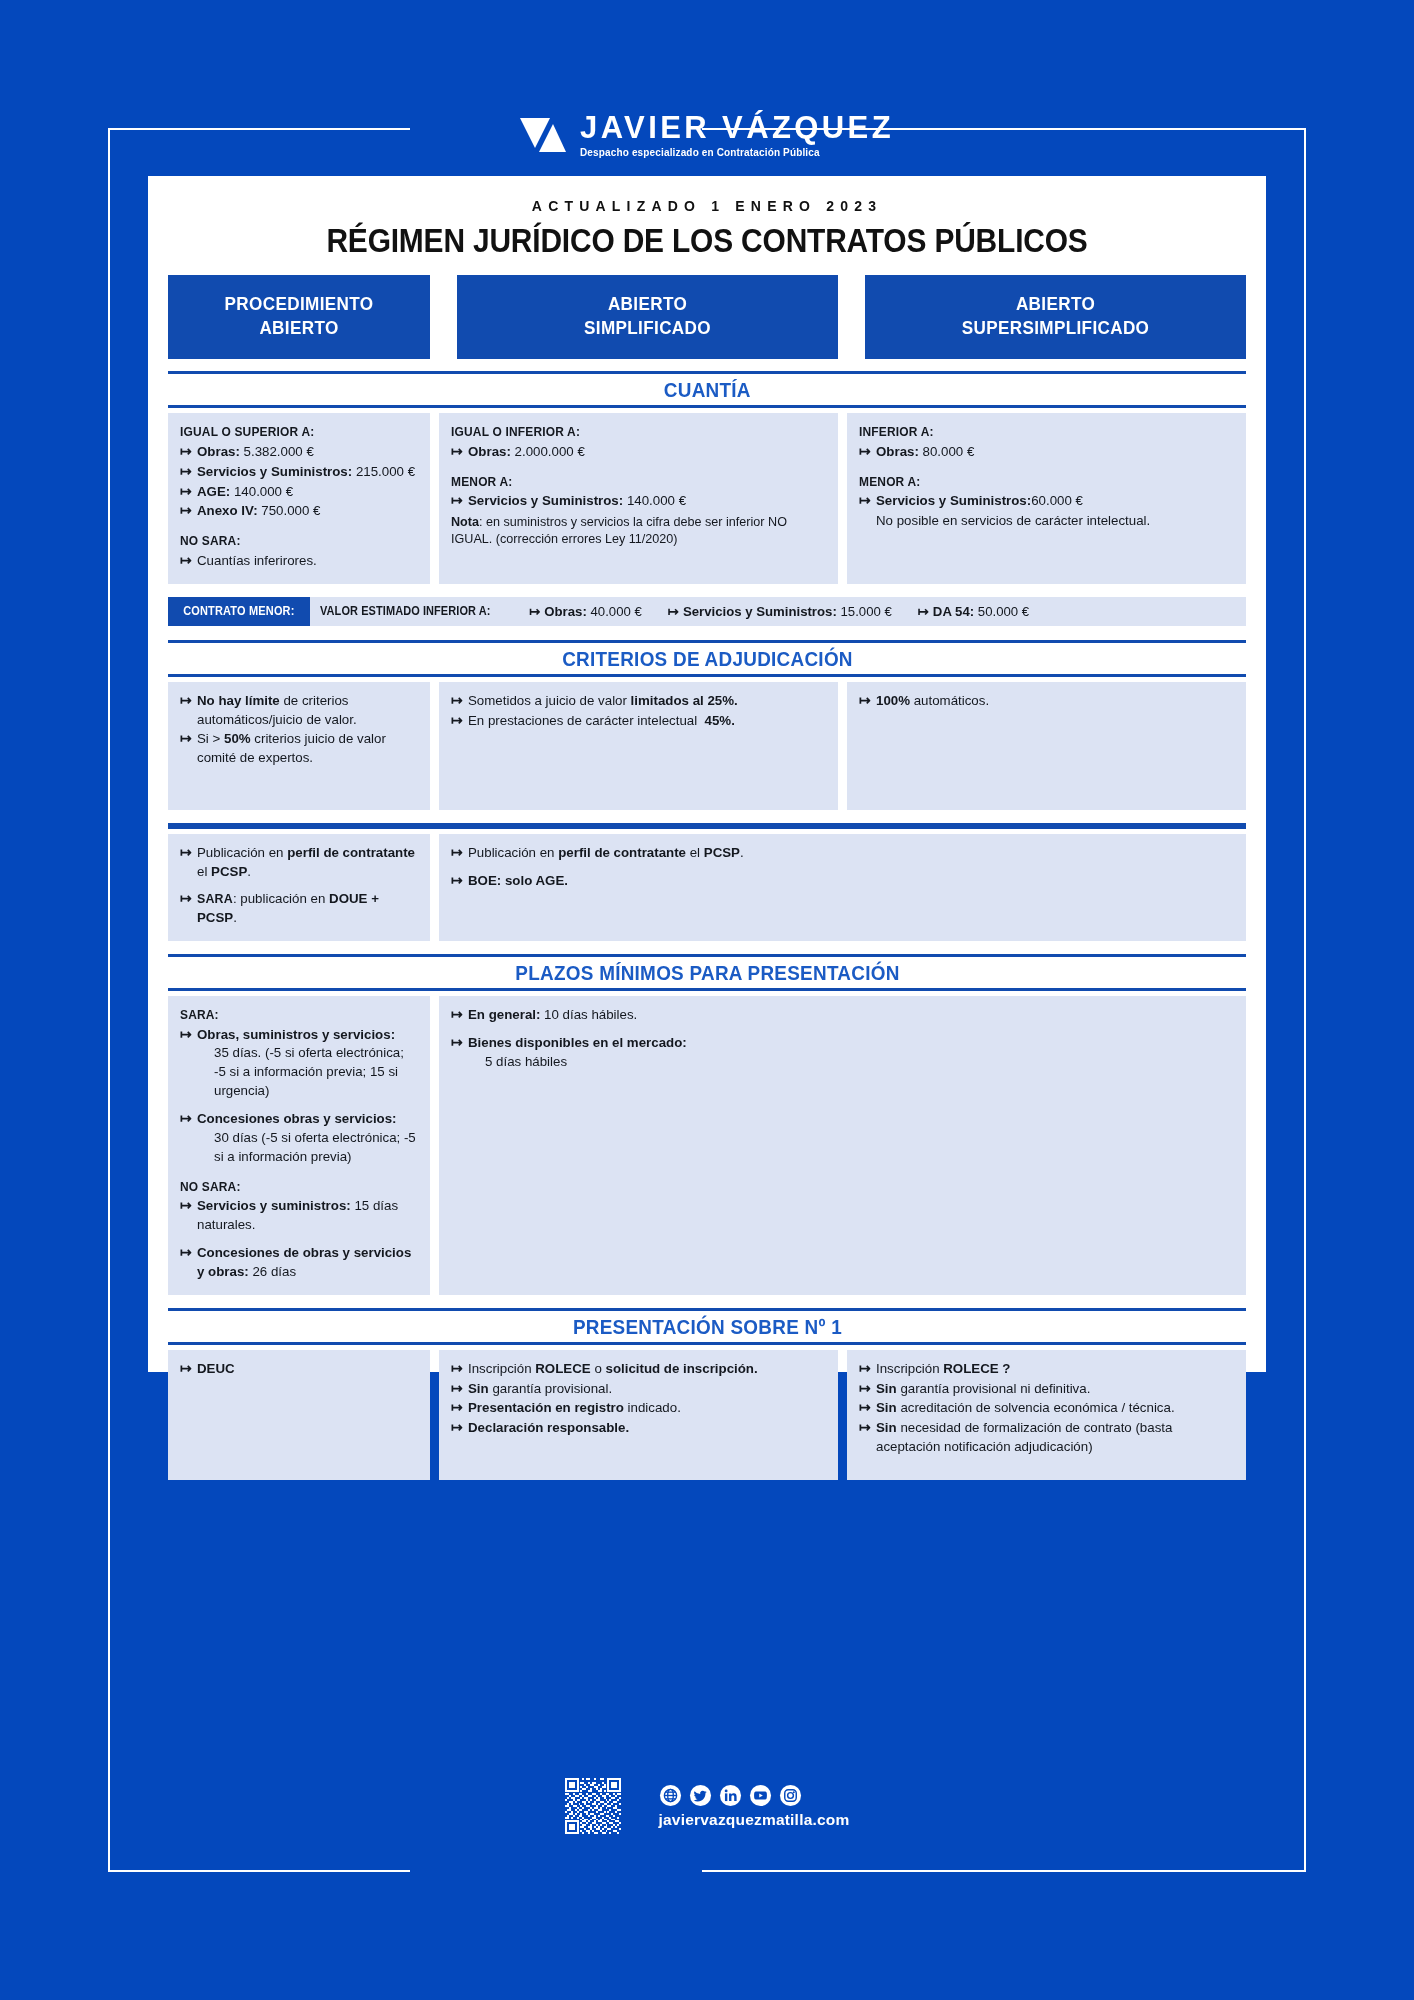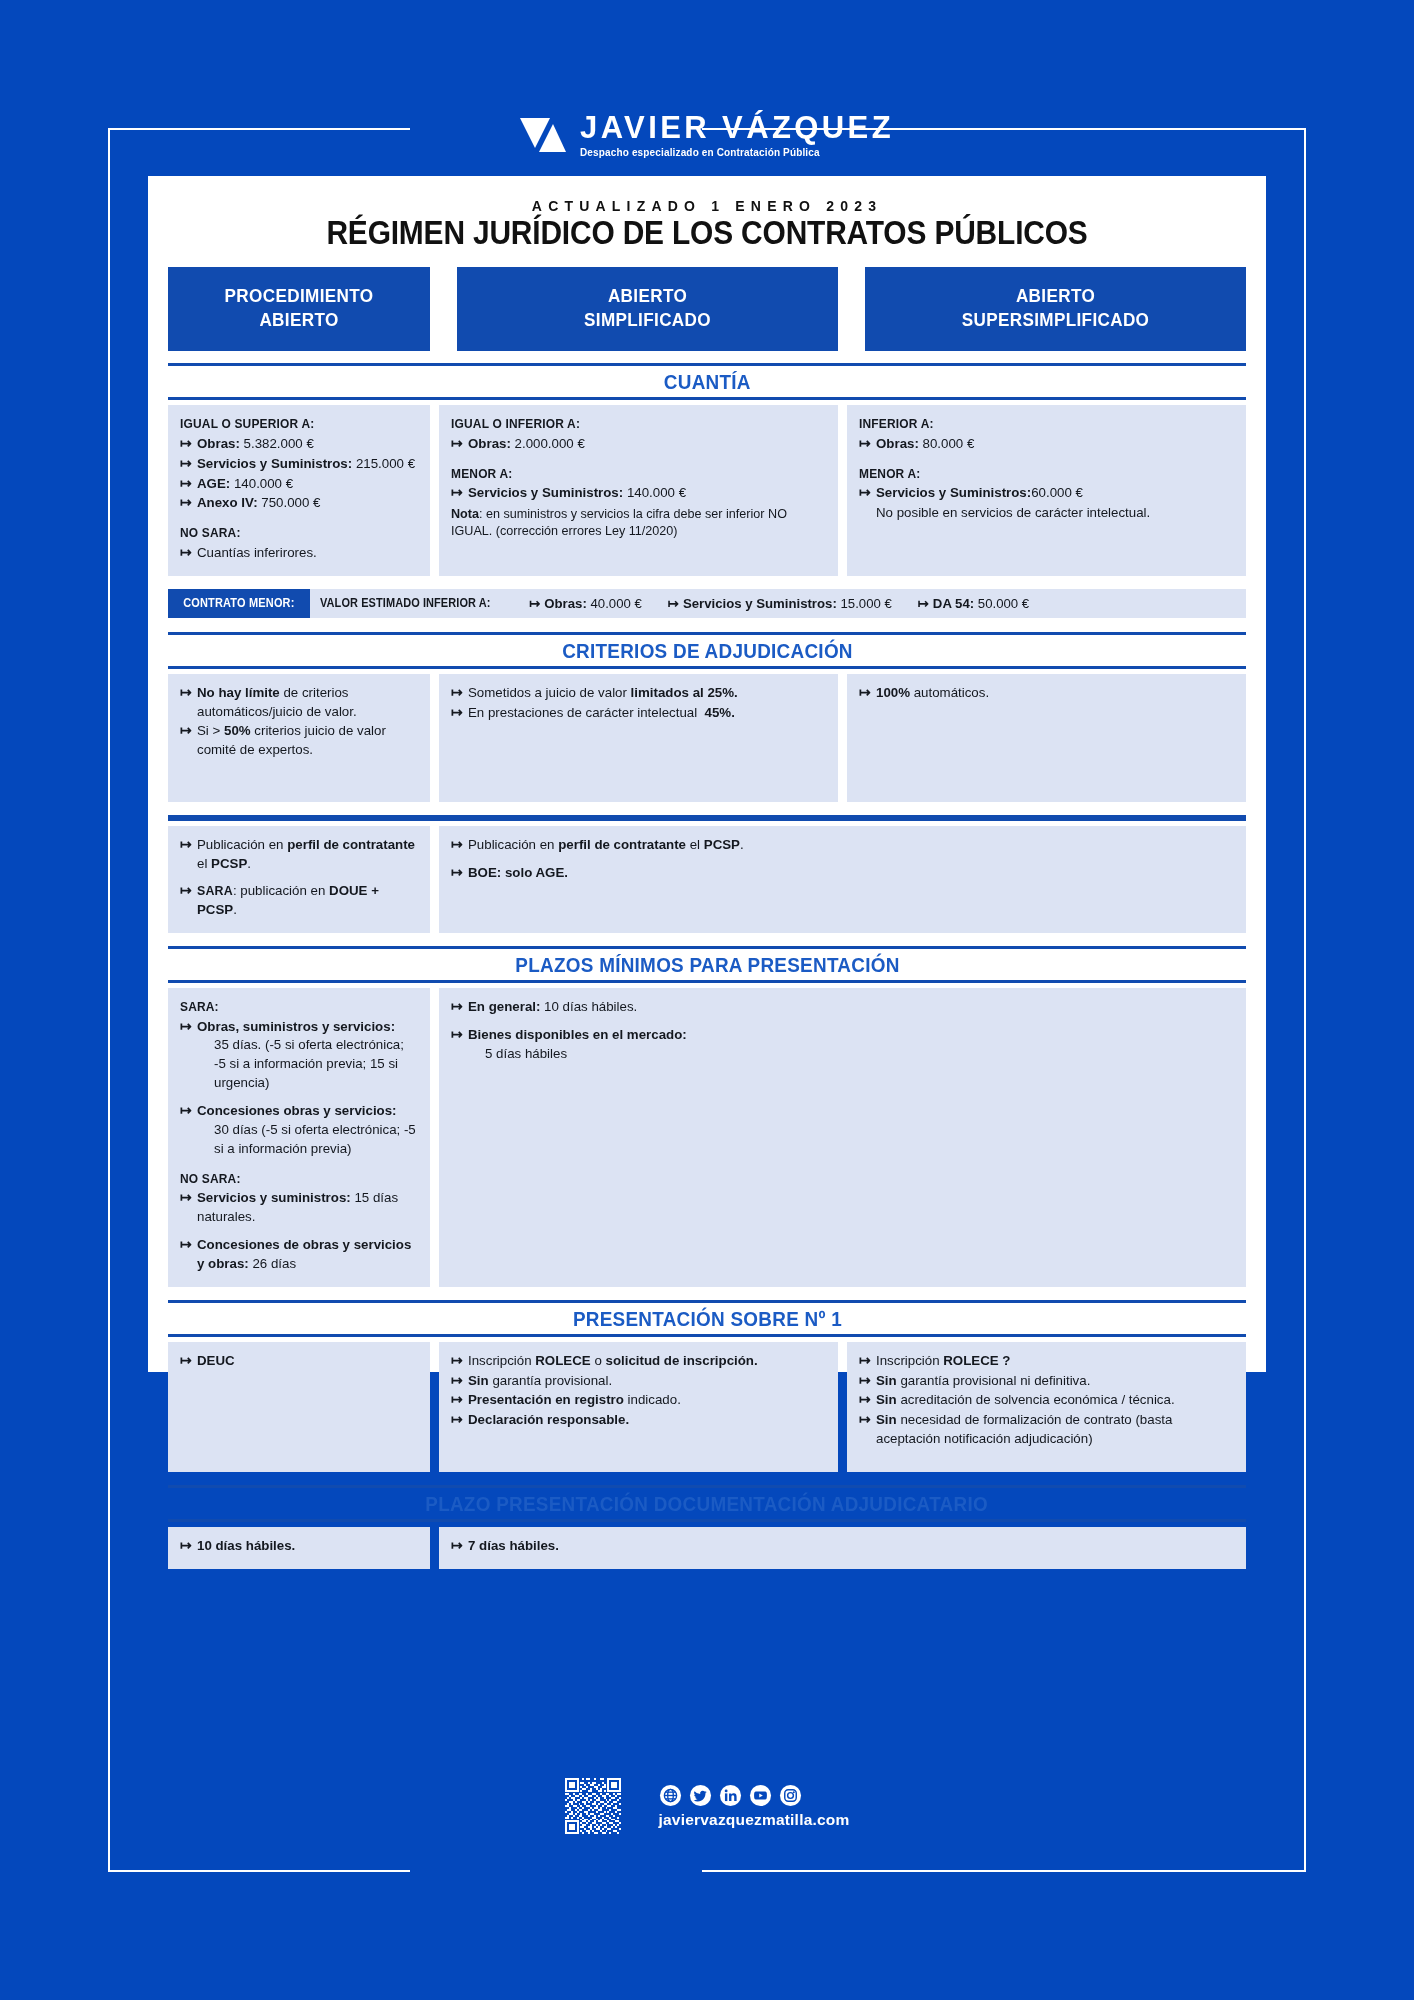--- a/index.html
+++ b/index.html
@@ -49,21 +49,21 @@
   .sheet {
     position:absolute;
     left:148px; top:176px;
     width:1118px; height:1196px;
     background:#ffffff;
     padding:22px 14px 10px 14px;
   }
 
   .kicker {
     text-align:center; color:#111; font-size:14px; font-weight:700;
-    letter-spacing:6.2px; margin-bottom:0;
+    letter-spacing:6.2px; margin-bottom:8px;
   }
   .maintitle {
     text-align:center; color:#111; font-size:34px; font-weight:800;
     letter-spacing:-0.2px; line-height:1.08;
     font-family:"Liberation Sans Narrow","Liberation Sans", sans-serif;
     transform:scaleX(0.88); transform-origin:center;
     margin-bottom:16px;
   }
 
   
@@ -353,37 +353,20 @@
           <ul class="blist" id="s3">
             <li>Inscripción <b>ROLECE ?</b></li>
             <li><b>Sin</b> garantía provisional ni definitiva.</li>
             <li><b>Sin</b> acreditación de solvencia económica / técnica.</li>
             <li><b>Sin</b> necesidad de formalización de contrato (basta aceptación notificación adjudicación)</li>
           </ul>
         </div>
     </div>
   </div>
 
-  <div class="section">
-    <div class="sec-rule-top"></div>
-    <div class="sec-title"><span>PLAZO PRESENTACIÓN DOCUMENTACIÓN ADJUDICATARIO</span></div>
-    <div class="sec-rule-bot"></div>
-    <div class="cells" style="min-height:34px">
-      <div class="cell c1">
-          <ul class="blist" id="pd1">
-            <li><b>10 días hábiles.</b></li>
-          </ul>
-        </div>
-      <div class="cell cwide">
-          <ul class="blist" id="pd2">
-            <li><b>7 días hábiles.</b></li>
-          </ul>
-        </div>
-    </div>
-  </div>
 
 </div>
 
 <div class="footer">
   <svg class="qr" viewBox="0 0 29 29" shape-rendering="crispEdges">
     <rect width="29" height="29" fill="#0448BC"></rect>
     <g fill="#ffffff">
       <rect x="0" y="0" width="7" height="1"></rect>
         <rect x="0" y="6" width="7" height="1"></rect>
       <rect x="0" y="0" width="1" height="7"></rect>

